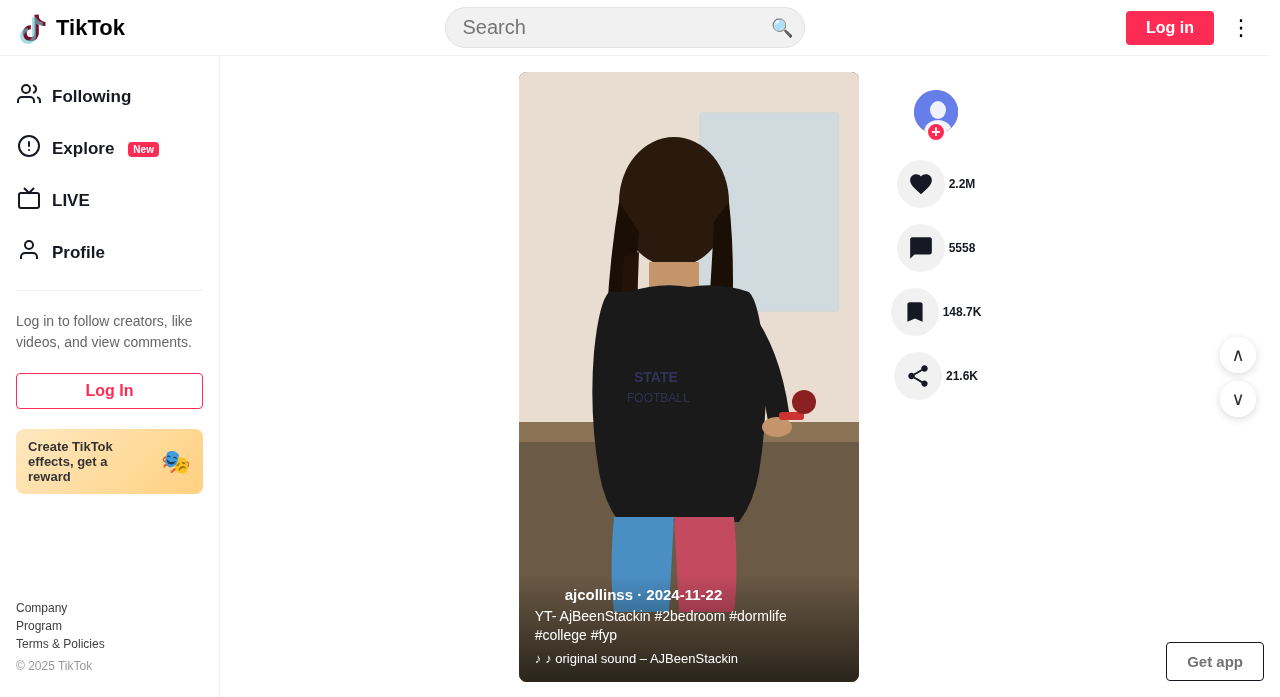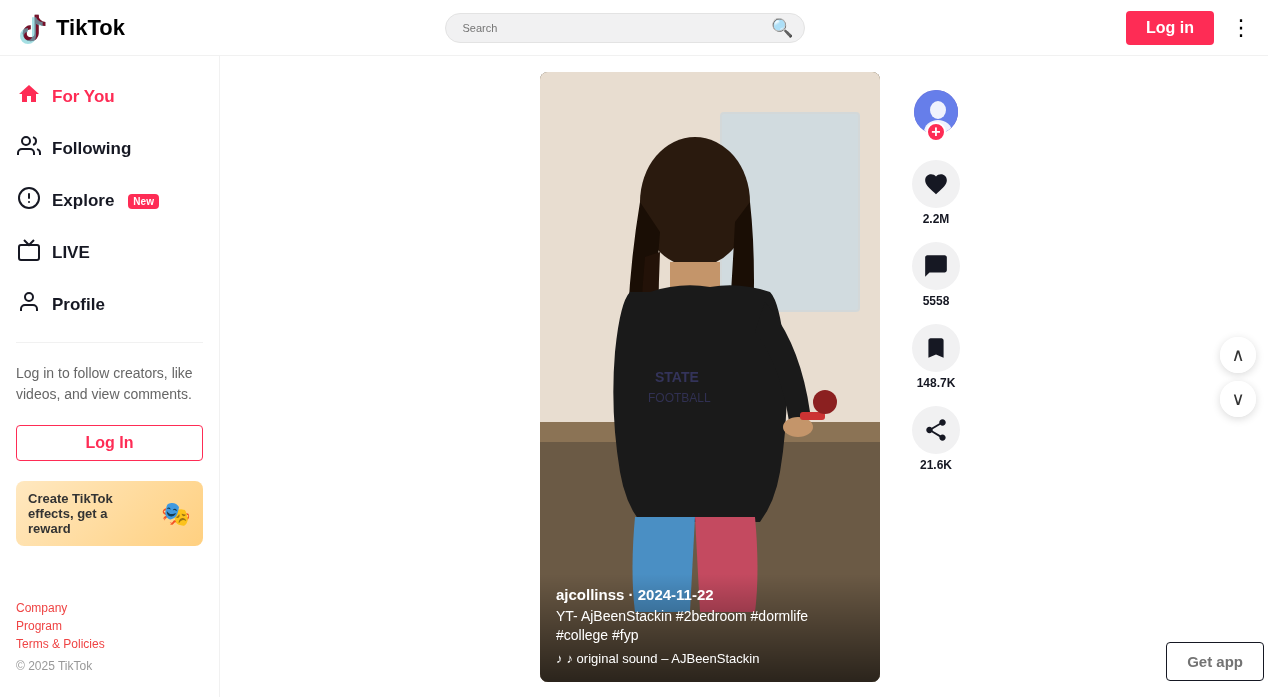--- a/index.html
+++ b/index.html
@@ -34,21 +34,21 @@
       max-width: 360px;
       margin: 0 auto;
       position: relative;
     }
     .search-input {
       width: 100%;
       padding: 8px 40px 8px 16px;
       border: 1px solid #e3e3e3;
       border-radius: 92px;
       background: #f1f1f2;
-      font-size: 11px;
+      font-size: 20px;
       outline: none;
       color: #333;
     }
     .search-icon {
       position: absolute;
       right: 12px;
       top: 50%;
       transform: translateY(-50%);
       color: #888;
       font-size: 18px;
@@ -166,21 +166,21 @@
       font-size: 24px;
       margin-left: 8px;
     }
 
     .sidebar-footer {
       margin-top: auto;
       padding: 16px 16px 8px;
     }
     .footer-link {
       font-size: 12px;
-      color: #ef4444;
+      color: #404040;
       cursor: pointer;
       display: block;
       margin-bottom: 4px;
     }
     .footer-copy {
       font-size: 12px;
       color: #999;
       margin-top: 8px;
     }
 
@@ -226,20 +226,21 @@
       left: 0;
       right: 0;
       padding: 12px 16px 16px;
       background: linear-gradient(transparent, rgba(0,0,0,0.6));
     }
     .video-author {
       font-size: 15px;
       color: #fff;
       font-weight: 600;
       margin-bottom: 4px;
+      margin-left: 30px;
     }
     .video-caption {
       font-size: 14px;
       color: #fff;
       margin-bottom: 5px;
       line-height: 1.4;
     }
     .video-sound {
       font-size: 13px;
       color: #fff;
@@ -282,21 +283,21 @@
       align-items: center;
       justify-content: center;
       color: #fff;
       font-size: 16px;
       font-weight: 700;
       border: 2px solid #fff;
     }
 
     .action-btn {
       display: flex;
-      flex-direction: column;
+      flex-direction: row;
       align-items: center;
       gap: 4px;
       cursor: pointer;
     }
     .action-icon-circle {
       width: 48px;
       height: 48px;
       border-radius: 50%;
       background: #f1f1f2;
       display: flex;
@@ -379,28 +380,20 @@
     <button class="login-btn">Log in</button>
     <span class="more-icon">⋮</span>
   </div>
 </div>
 
 <div class="main-layout">
 
   <div class="sidebar">
     <nav class="sidebar-nav">
 
-      <div class="nav-item active">
-        <span class="nav-icon">
-          <svg width="24" height="24" viewBox="0 0 24 24" fill="#fe2c55">
-              <path d="M10 20v-6h4v6h5v-8h3L12 3 2 12h3v8z"></path>
-            </svg>
-        </span>
-        <span>For You</span>
-      </div>
 
       <div class="nav-item">
         <span class="nav-icon">
           <svg width="24" height="24" viewBox="0 0 24 24" fill="none" stroke="#161823" stroke-width="2">
               <path d="M17 21v-2a4 4 0 0 0-4-4H5a4 4 0 0 0-4 4v2"></path>
               <circle cx="9" cy="7" r="4"></circle>
               <path d="M23 21v-2a4 4 0 0 0-3-3.87"></path>
               <path d="M16 3.13a4 4 0 0 1 0 7.75"></path>
             </svg>
         </span>

